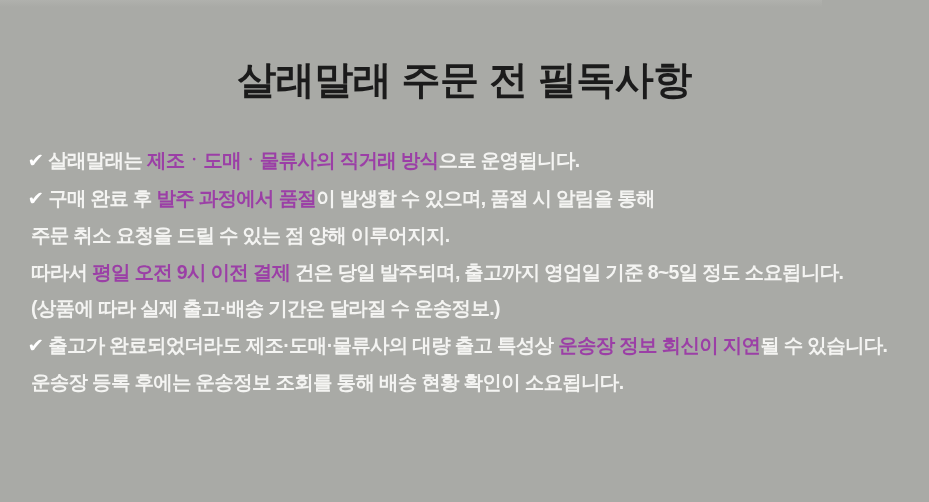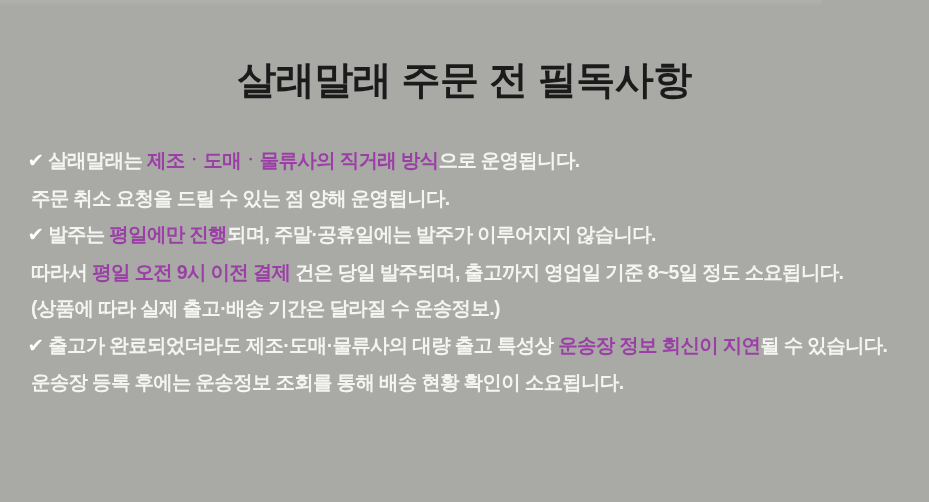--- a/index.html
+++ b/index.html
@@ -68,21 +68,21 @@
 </style>
 </head>
 <body>
 
 <div id="notice-card">
 
   <div id="notice-title">살래말래 주문 전 필독사항</div>
 
   <div id="notice-body">
       <div class="notice-line"><span class="check-icon">✔</span><span class="seg">살래말래는 </span><span class="seg accent">제조ㆍ도매ㆍ물류사의 직거래 방식</span><span class="seg">으로 운영됩니다.</span></div>
-      <div class="notice-line indented"><span class="seg">주문 취소 요청을 드릴 수 있는 점 양해 운영됩니다.</span></div>
-      <div class="notice-line"><span class="check-icon">✔</span><span class="seg">발주는 </span><span class="seg accent">평일에만 진행</span><span class="seg">되며, 주말·공휴일에는 발주가 이루어지지 않습니다.</span></div>
+      <div class="notice-line"><span class="check-icon">✔</span><span class="seg">구매 완료 후 </span><span class="seg accent">발주 과정에서 품절</span><span class="seg">이 발생할 수 있으며, 품절 시 알림을 통해</span></div>
+      <div class="notice-line indented"><span class="seg">주문 취소 요청을 드릴 수 있는 점 양해 이루어지지.</span></div>
       <div class="notice-line indented"><span class="seg">따라서 </span><span class="seg accent">평일 오전 9시 이전 결제</span><span class="seg"> 건은 당일 발주되며, 출고까지 영업일 기준 8~5일 정도 소요됩니다.</span></div>
       <div class="notice-line indented"><span class="seg">(상품에 따라 실제 출고·배송 기간은 달라질 수 운송정보.)</span></div>
       <div class="notice-line"><span class="check-icon">✔</span><span class="seg">출고가 완료되었더라도 제조·도매·물류사의 대량 출고 특성상 </span><span class="seg accent">운송장 정보 회신이 지연</span><span class="seg">될 수 있습니다.</span></div>
       <div class="notice-line indented"><span class="seg">운송장 등록 후에는 운송정보 조회를 통해 배송 현황 확인이 소요됩니다.</span></div>
     </div>
 
 </div>
 
 </body></html>

